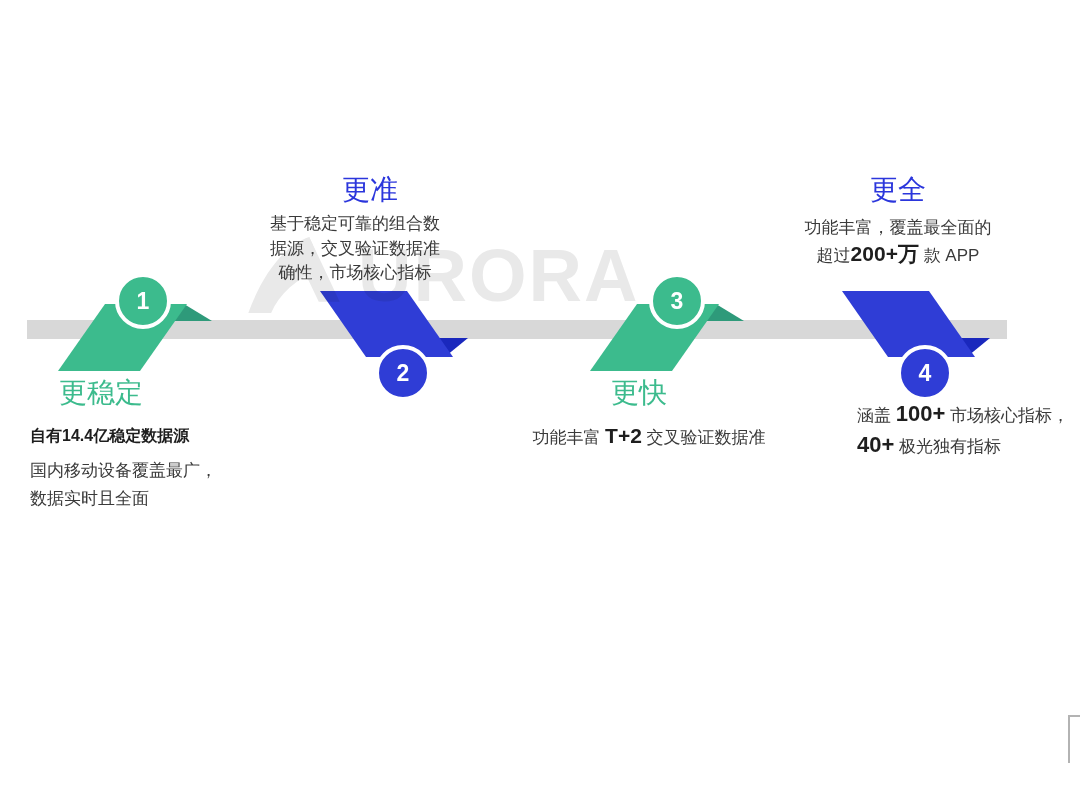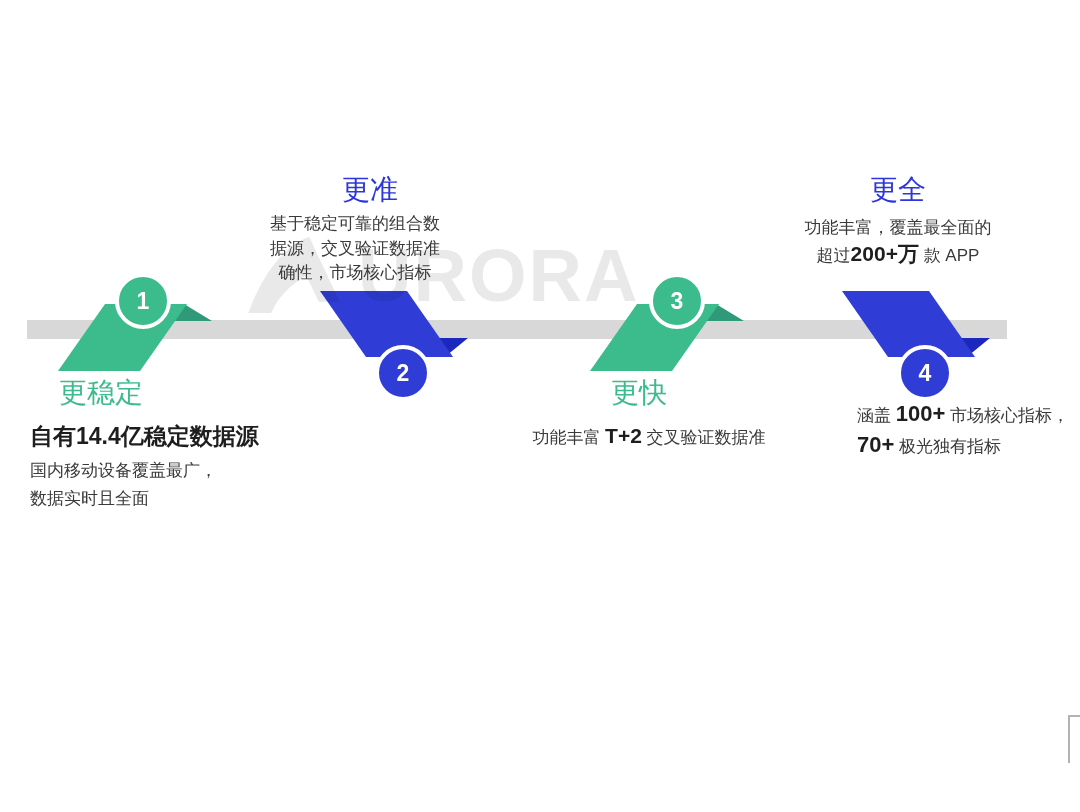--- a/index.html
+++ b/index.html
@@ -24,21 +24,21 @@
   .green{color:#3cbb8d;}
   .blue{color:#2b36dc;}
 
   .t1{left:59px;top:378px;}
   .t2{left:285px;top:175px;width:170px;text-align:center;}
   .t3{left:611px;top:378px;}
   .t4{left:828px;top:175px;width:140px;text-align:center;}
 
   .body-text{font-size:17px;line-height:28px;color:#3a3a3a;}
   .p1{left:30px;top:424px;width:260px;}
-  .p1 .headline{font-size:23px;font-weight:700;color:#1e1e1e;line-height:24px;margin-bottom:9px;}
+  .p1 .headline{font-size:16px;font-weight:700;color:#1e1e1e;line-height:24px;margin-bottom:9px;}
   .p2{left:257px;top:212px;width:196px;text-align:center;line-height:24.5px;}
   .p3{left:518px;top:422px;width:262px;text-align:center;white-space:nowrap;}
   .p4top{left:783px;top:215px;width:230px;text-align:center;line-height:26px;white-space:nowrap;}
   .p4bottom{left:857px;top:399px;width:230px;line-height:29px;white-space:nowrap;}
   .big{font-size:21px;font-weight:700;color:#1e1e1e;}
   .big2{font-size:22px;font-weight:700;color:#1e1e1e;}
 
   .corner-h{position:absolute;left:1068px;top:715px;width:12px;height:2px;background:#b3b3b3;z-index:3;}
   .corner-v{position:absolute;left:1068px;top:715px;width:2px;height:48px;background:#b3b3b3;z-index:3;}
 </style>
@@ -111,20 +111,20 @@
     <div>功能丰富，覆盖最全面的</div>
     <div>
       <span>超过</span><span class="big">200+万</span><span> 款 APP</span>
     </div>
   </div>
   <div class="txt body-text p4bottom">
     <div>
       <span>涵盖 </span><span class="big2">100+</span><span> 市场核心指标，</span>
     </div>
     <div>
-      <span class="big2">70+</span><span> 极光独有指标</span>
+      <span class="big2">40+</span><span> 极光独有指标</span>
     </div>
   </div>
 
   <div class="corner-h"></div>
   <div class="corner-v"></div>
 
 </div>
 
 </body></html>

